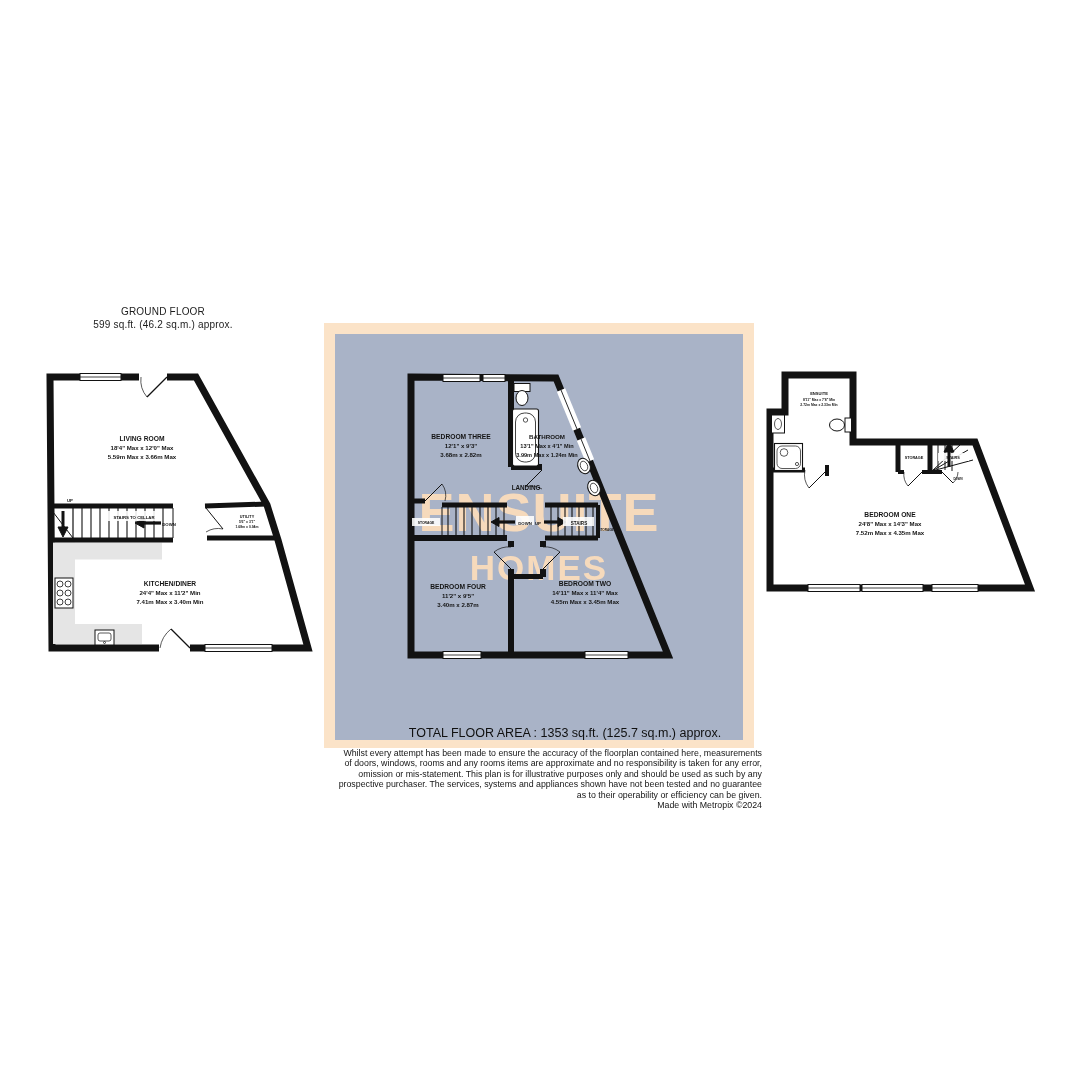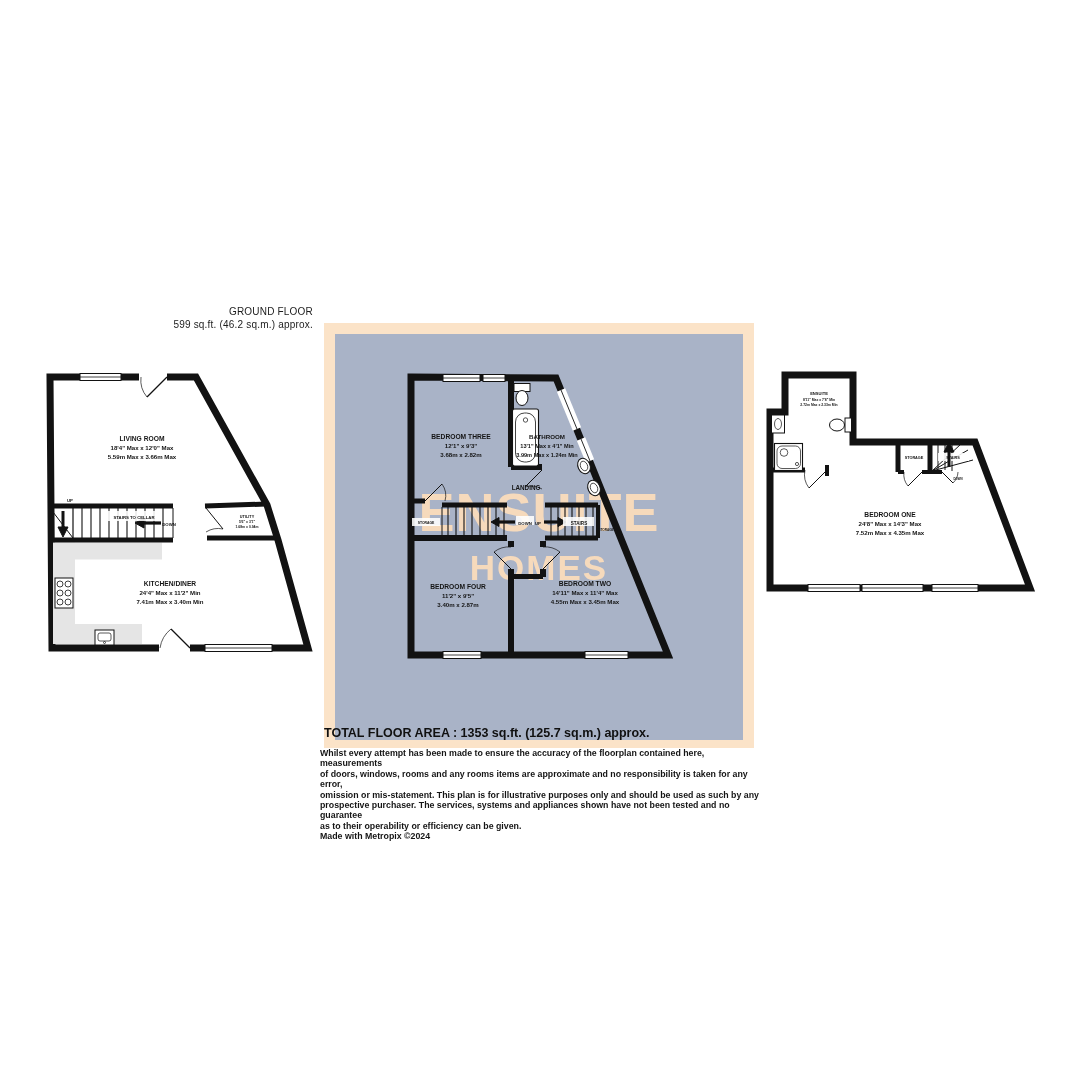--- a/index.html
+++ b/index.html
@@ -1,29 +1,29 @@
 <!DOCTYPE html>
 <html><head>
 <meta charset="utf-8">
 <style>
   html,body{margin:0;padding:0;background:#fff;}
   .page{position:relative;width:1080px;height:1080px;background:#ffffff;overflow:hidden;
         font-family:"Liberation Sans",sans-serif;}
-  .floor-title{position:absolute;top:305px;width:300px;text-align:right;color:#1c1c1c;
+  .floor-title{position:absolute;top:305px;width:300px;text-align:center;color:#1c1c1c;
         font-size:10px;line-height:13px;letter-spacing:.2px;}
   .panel{position:absolute;left:324px;top:323px;width:430px;height:425px;background:#fbe3c8;}
   .panel-inner{position:absolute;left:11px;top:11px;right:11px;bottom:8px;background:#a9b3c7;}
   .wm{position:absolute;left:324px;width:430px;text-align:center;font-weight:bold;
         color:#f6dabc;line-height:1;}
   .wm1{top:485px;font-size:54px;letter-spacing:1px;}
   .wm2{top:550px;font-size:35px;letter-spacing:2px;}
-  .total{position:absolute;left:324px;top:726px;width:482px;text-align:left;
-        font-size:12.5px;font-weight:bold;color:#101010;}
-  .disclaimer{position:absolute;left:320px;top:748px;width:442px;text-align:left;
-        font-size:8.8px;line-height:10.4px;color:#151515;font-weight:bold;}
+  .total{position:absolute;left:324px;top:726px;width:482px;text-align:center;
+        font-size:12.5px;font-weight:normal;color:#101010;}
+  .disclaimer{position:absolute;left:320px;top:748px;width:442px;text-align:right;
+        font-size:8.8px;line-height:10.4px;color:#151515;}
   .plan{position:absolute;}
   svg text{font-family:"Liberation Sans",sans-serif;font-weight:bold;fill:#141414;text-anchor:middle;}
   .t-name{font-size:6.7px;}
   .t-dim{font-size:6.1px;}
   .t-tiny{font-size:4.3px;}
   .t-micro{font-size:3.4px;}
   .wall{stroke:#121212;fill:none;}
   .wfill{stroke:#121212;fill:#ffffff;}
   .fix{stroke:#121212;fill:#ffffff;}
   .thin{stroke:#121212;fill:none;}

